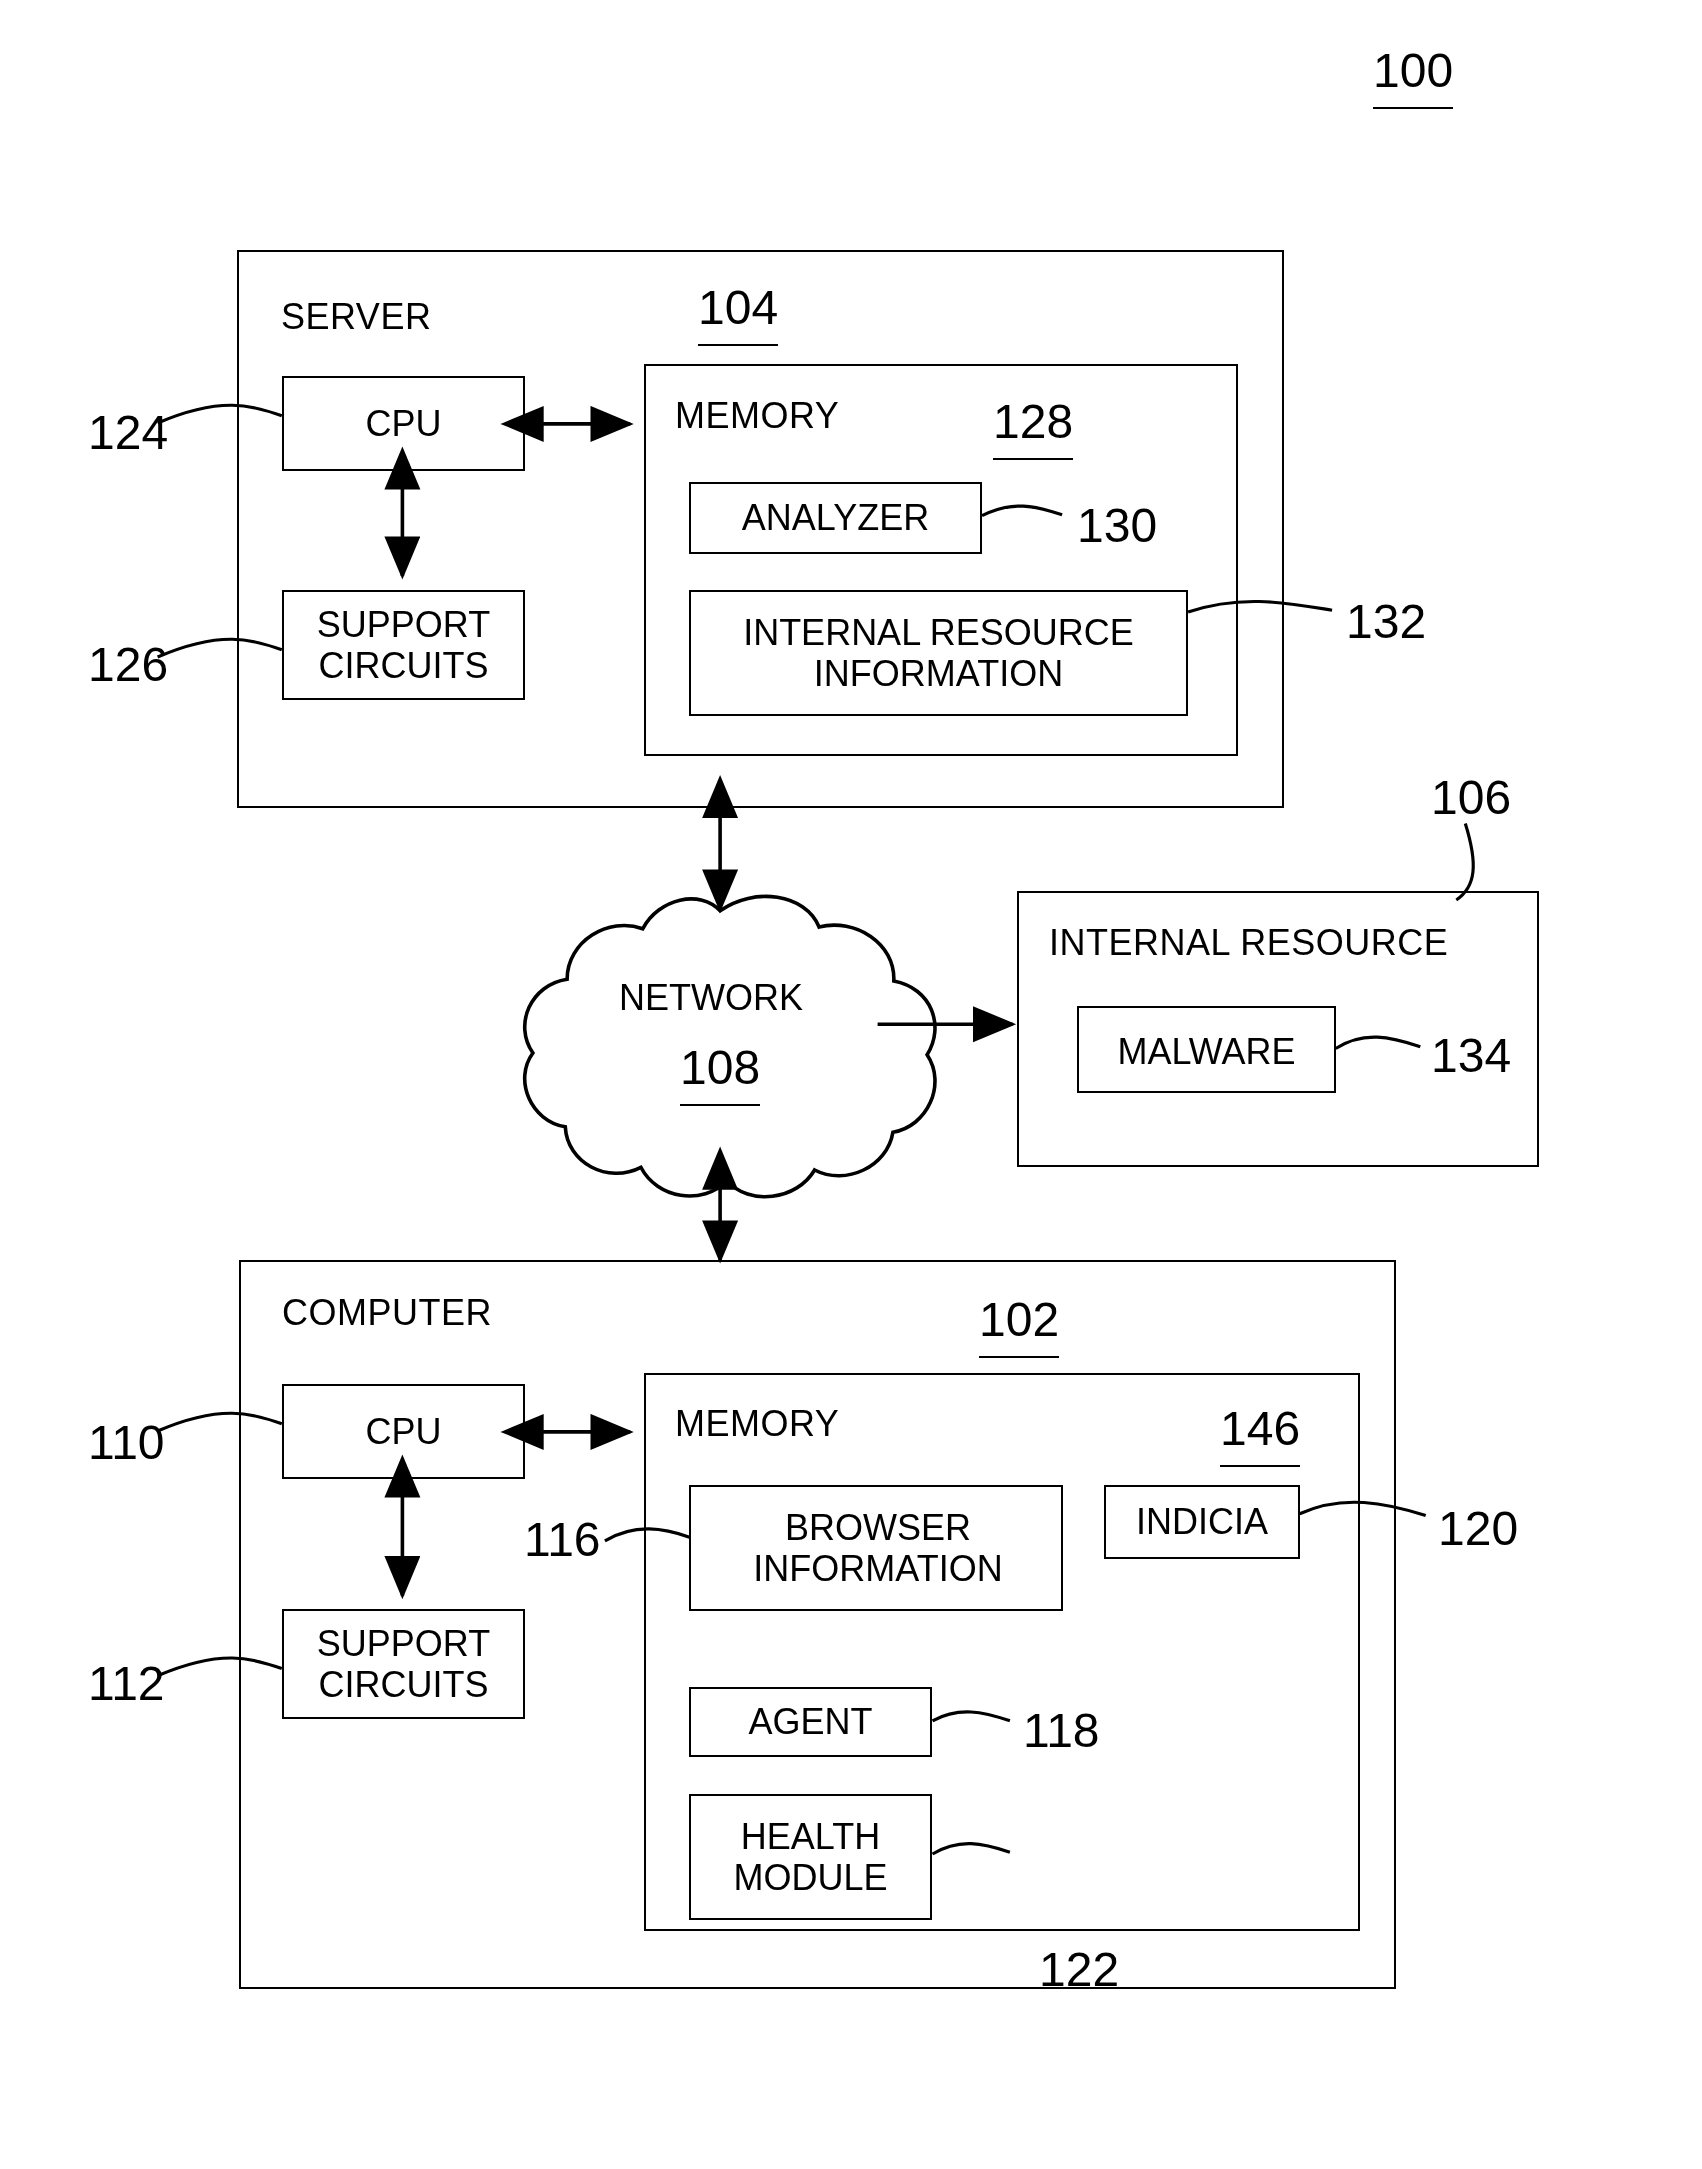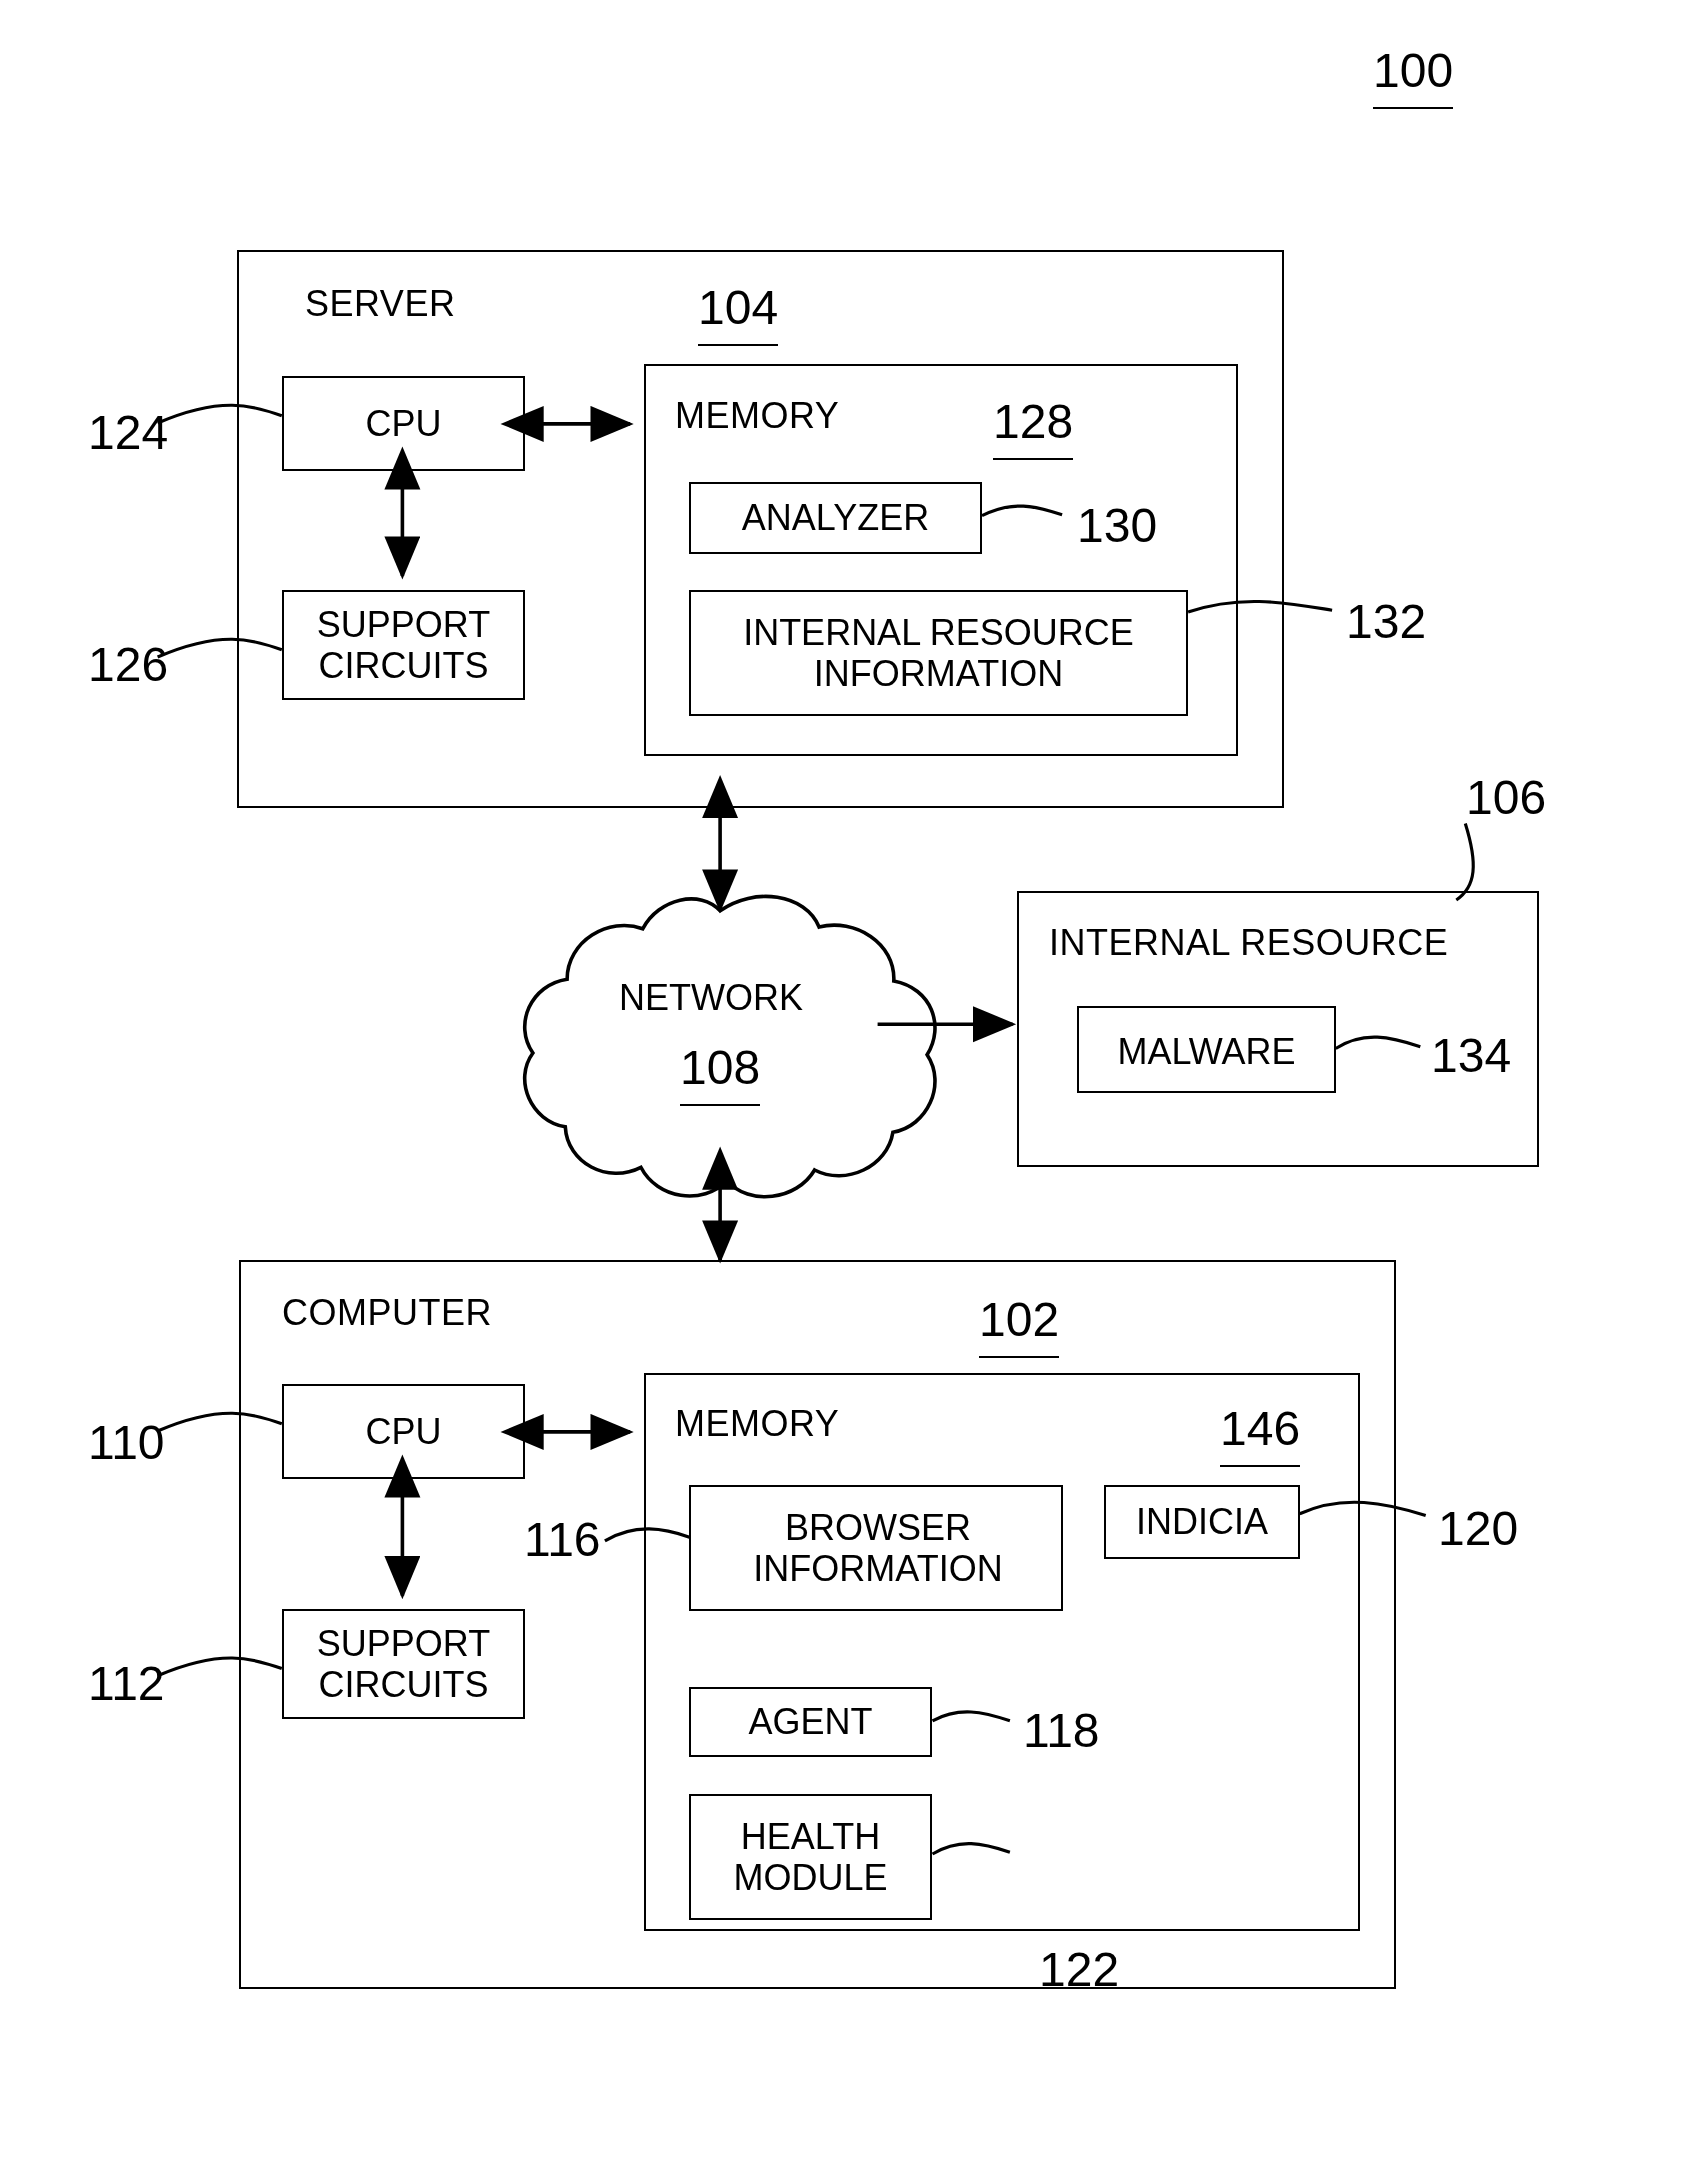--- a/index.html
+++ b/index.html
@@ -82,21 +82,21 @@
 </style>
 </head>
 <body>
 
 <div id="figure">
 
   <div class="refnum underlined" style="left:1373px; top:43px;">100</div>
 
   <div class="box" style="left:237px; top:250px; width:1047px; height:558px;"></div>
 
-  <div class="lbl" style="left:281px; top:284px;margin-left:24px;">SERVER</div>
+  <div class="lbl" style="left:281px; top:297px;">SERVER</div>
 
   <div class="refnum underlined" style="left:698px; top:280px;">104</div>
 
   <div class="box" style="left:282px; top:376px; width:243px; height:95px;"></div>
   <div class="lbl-center" style="left:282px; top:376px; width:243px; height:95px;">CPU</div>
   <div class="refnum" style="left:88px; top:405px;">124</div>
 
   <div class="box" style="left:282px; top:590px; width:243px; height:110px;"></div>
   <div class="lbl-center" style="left:282px; top:590px; width:243px; height:110px;">SUPPORT
 CIRCUITS</div>
@@ -113,21 +113,21 @@
   <div class="box" style="left:689px; top:590px; width:499px; height:126px;"></div>
   <div class="lbl-center" style="left:689px; top:590px; width:499px; height:126px;">INTERNAL RESOURCE
 INFORMATION</div>
   <div class="refnum" style="left:1346px; top:594px;">132</div>
 
   <div class="cloud-label" style="left:558px; top:977px; width:306px;">NETWORK</div>
   <div class="refnum underlined" style="left:680px; top:1040px;">108</div>
 
   <div class="box" style="left:1017px; top:891px; width:522px; height:276px;"></div>
   <div class="lbl" style="left:1049px; top:923px;">INTERNAL RESOURCE</div>
-  <div class="refnum" style="left:1466px; top:770px;">106</div>
+  <div class="refnum" style="left:1431px; top:770px;">106</div>
 
   <div class="box" style="left:1077px; top:1006px; width:259px; height:87px;"></div>
   <div class="lbl-center" style="left:1077px; top:1006px; width:259px; height:91px;">MALWARE</div>
   <div class="refnum" style="left:1431px; top:1028px;">134</div>
 
   <div class="box" style="left:239px; top:1260px; width:1157px; height:729px;"></div>
   <div class="lbl" style="left:282px; top:1293px;">COMPUTER</div>
   <div class="refnum underlined" style="left:979px; top:1292px;">102</div>
 
   <div class="box" style="left:282px; top:1384px; width:243px; height:95px;"></div>

